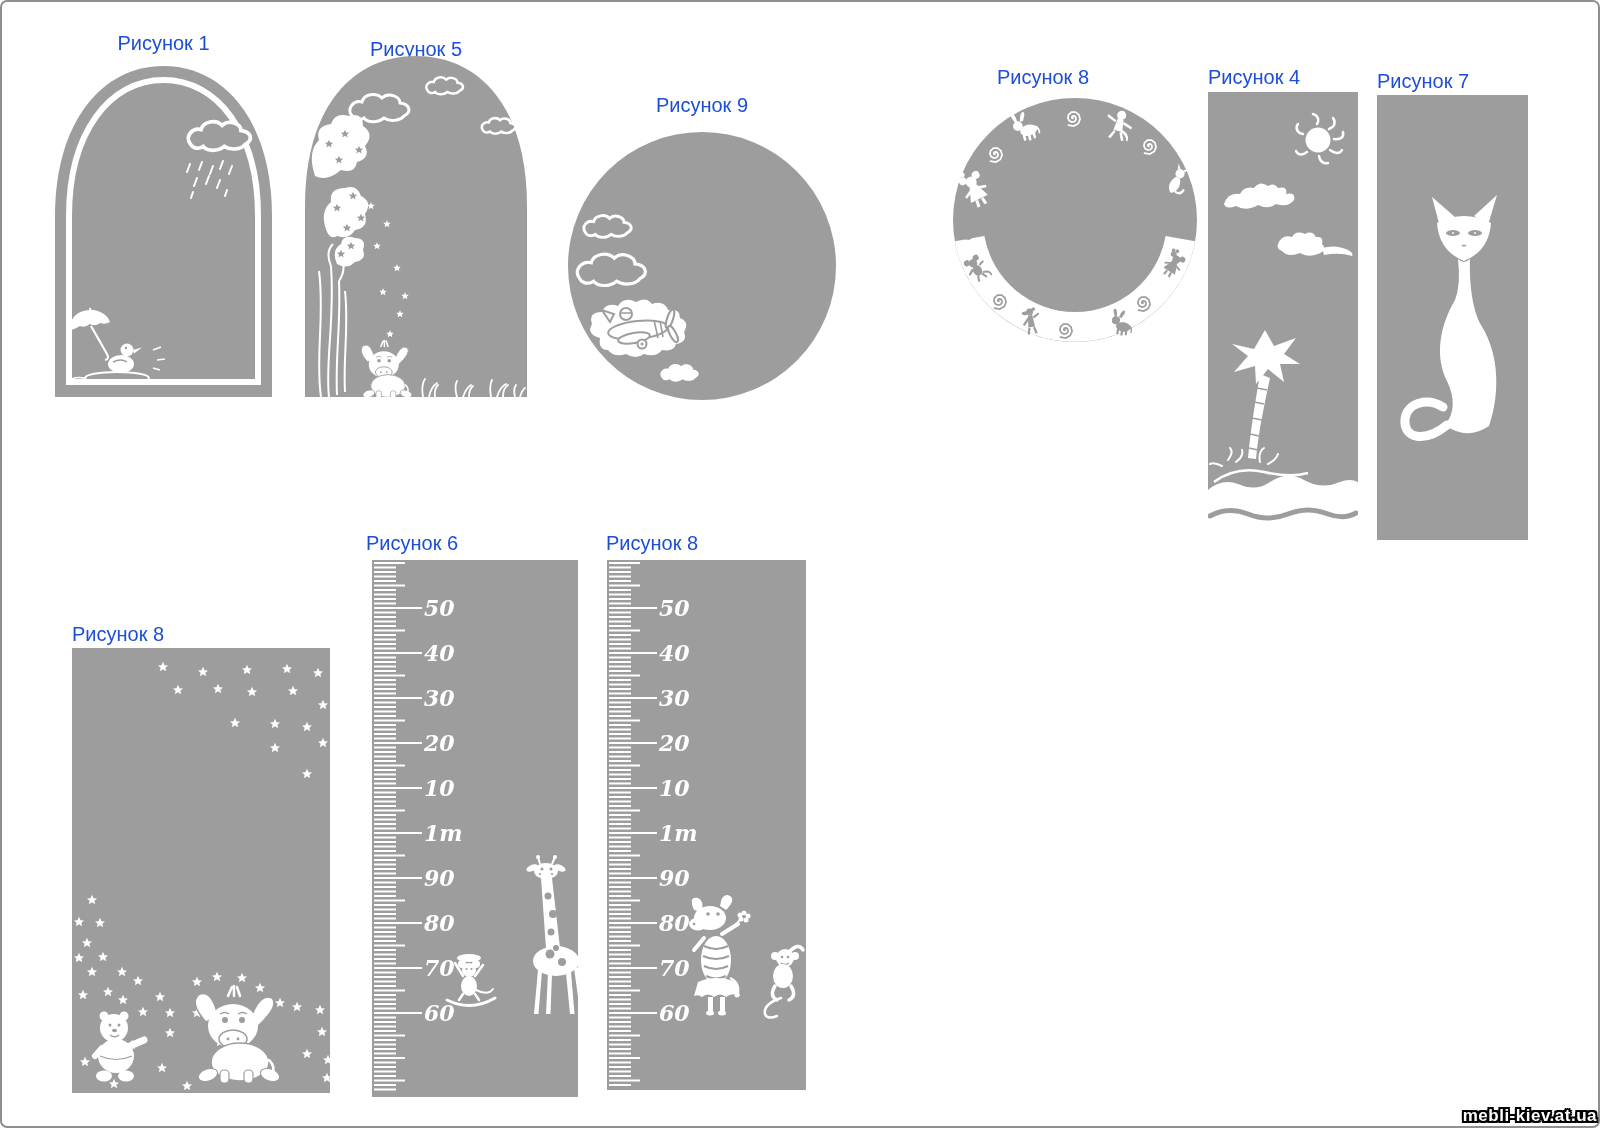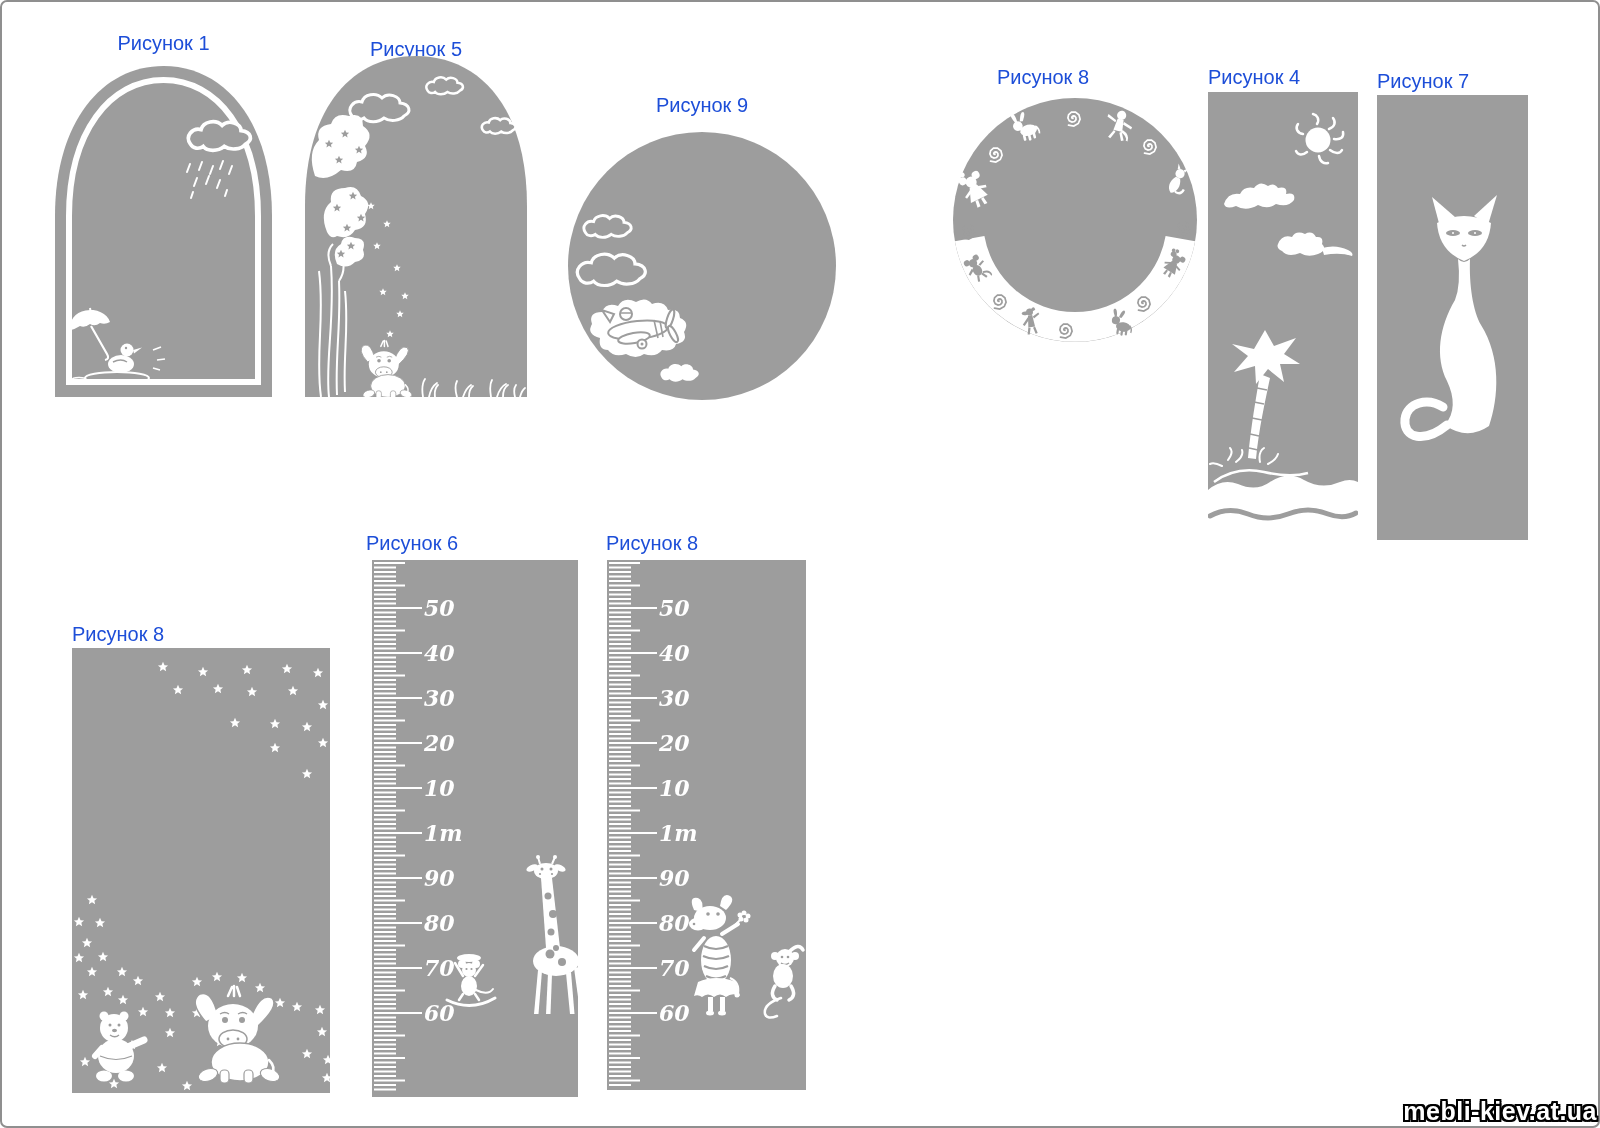--- a/index.html
+++ b/index.html
@@ -4,21 +4,21 @@
 <style>
   html,body{margin:0;padding:0;background:#fff;}
   #page{position:relative;width:1600px;height:1128px;background:#ffffff;overflow:hidden;
         font-family:"Liberation Sans",sans-serif;}
   .pageborder{position:absolute;inset:0;border:2px solid #8f8f8f;border-radius:7px;pointer-events:none;}
   .fig{position:absolute;}
   .fig-label{font-size:20px;color:#1d4ed8;white-space:nowrap;}
   .center .fig-label{text-align:center;}
   .fig svg{position:absolute;left:0;display:block;}
   .rnum{font-family:"DejaVu Serif",serif;font-style:italic;font-weight:700;font-size:22px;fill:#ffffff;}
-  .wm{position:absolute;right:3px;bottom:2px;font-weight:700;font-size:25px;letter-spacing:.5px;color:#fff;
+  .wm{position:absolute;right:3px;bottom:2px;font-weight:700;font-size:17px;letter-spacing:.5px;color:#fff;
       text-shadow:2px 0 #000,-2px 0 #000,0 2px #000,0 -2px #000,1px 1px #000,-1px -1px #000,
                   1px -1px #000,-1px 1px #000,2px 2px #000,-2px -2px #000,2px -2px #000,-2px 2px #000;text-align:center;}
 </style>
 </head>
 <body>
 
 <svg width="0" height="0" style="position:absolute" aria-hidden="true">
   <defs>
     <path id="star5" d="M0,-5.5 L1.6,-1.9 L5.3,-1.7 L2.5,0.9 L3.3,4.5 L0,2.4 L-3.3,4.5 L-2.5,0.9 L-5.3,-1.7 L-1.6,-1.9 Z"></path>
     <path id="cloudp" d="M-28,6 C-34,-2 -26,-10 -18,-8 C-16,-16 -4,-18 2,-12 C8,-18 20,-14 20,-7 C30,-6 32,2 24,6 C20,11 10,12 4,8 C-2,13 -12,13 -16,8 C-20,11 -26,10 -28,6 Z"></path>

